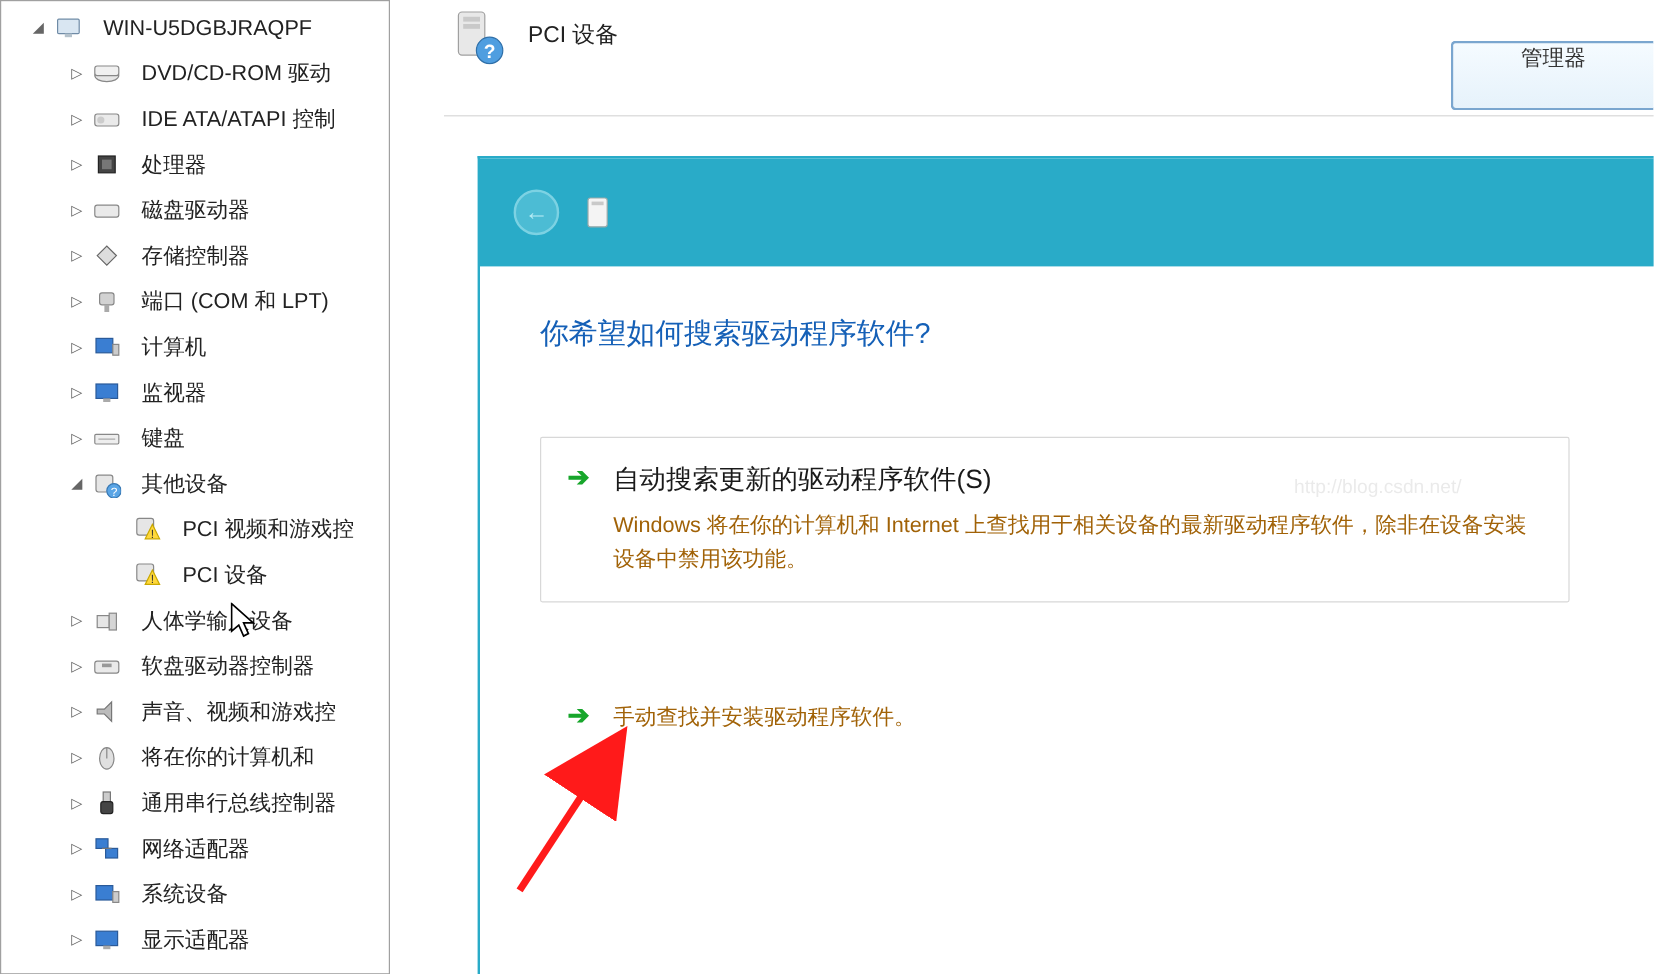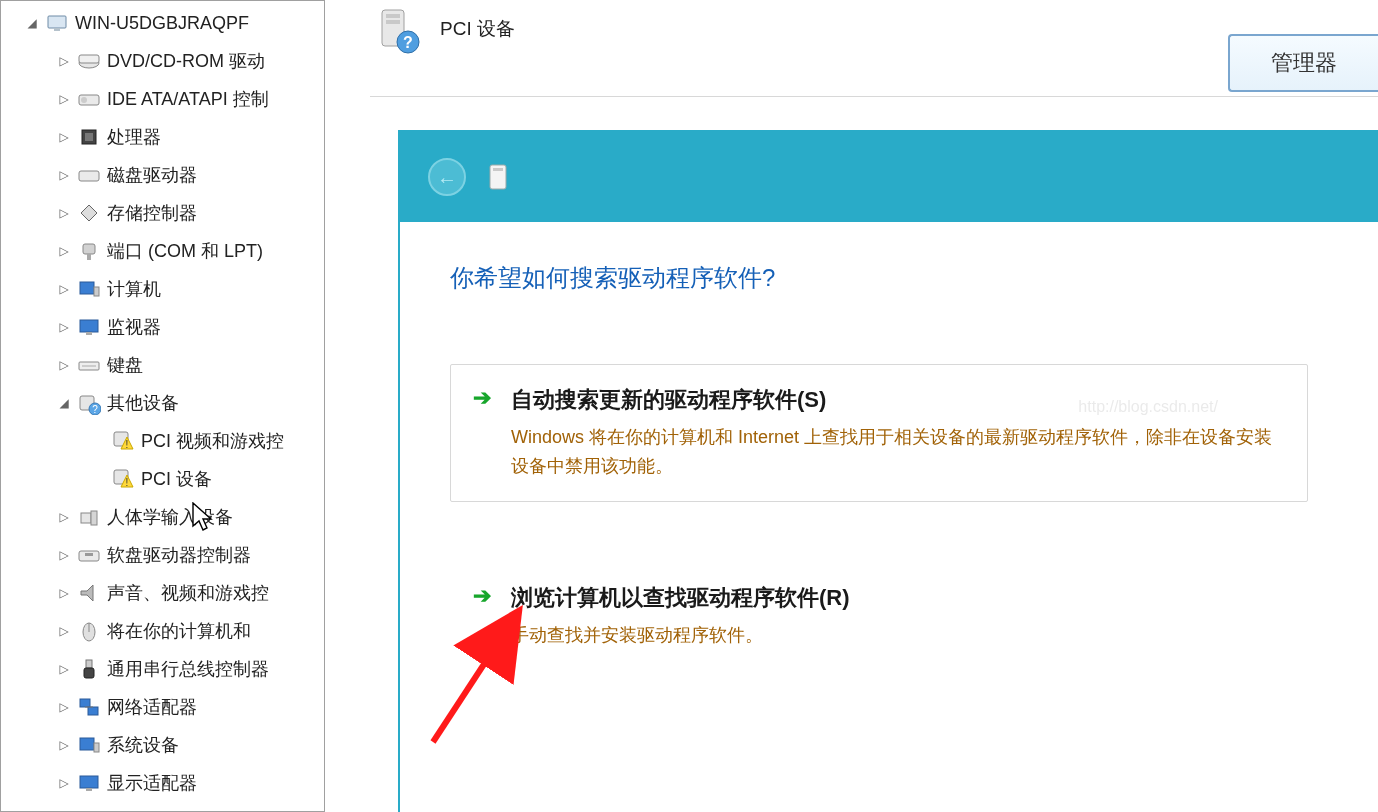--- a/index.html
+++ b/index.html
@@ -43,28 +43,28 @@
       flex: none;
     }
     .header-bar .title {
       font-size: 19px;
       color: #222;
       margin-top: 8px;
     }
     .mgr-tab {
       position: absolute;
       right: 0; top: 34px;
-      width: 150px; height: 58px;
+      width: 169px; height: 58px;
       border: 2px solid #7aa6cf;
       border-right: none;
       background: linear-gradient(#f5fbff, #e6f2fb);
       border-radius: 4px 0 0 4px;
       z-index: 2;
-      display:flex; align-items:center; justify-content:center;
-      font-size: 22px;
+      display:flex; justify-content:center;
+      font-size: 18px;
       color: #333;
     }
 
     
     .tree {
       padding: 3px 0 0 0;
       font-size: 18px;
       color: #222;
     }
     .tree-row {
@@ -85,21 +85,21 @@
       flex: none;
     }
     .tree-row .icon {
       width: 24px; height: 24px;
       margin-right: 6px;
       flex: none;
     }
     .indent-0 { padding-left: 24px; }
     .indent-1 { padding-left: 56px; }
     .indent-2 { padding-left: 110px; }
-    .tree-row .label { font-size: 18px; }
+    .tree-row .label { font-size: 18px; margin-left: 11px; }
 
     
     .dialog {
       position: absolute;
       left: 398px; top: 130px;
       right: 0; bottom: 0;
       background: #fff;
       border: 2px solid #29abc8;
       border-right: none;
       border-bottom: none;
@@ -153,21 +153,20 @@
       position: absolute;
       left: 22px; top: 20px;
       font-size: 22px;
       color: #17a62b;
       font-weight: bold;
     }
     .option .opt-title {
       font-size: 22px;
       color: #1a1a1a;
       margin-bottom: 8px;
-      font-weight: bold;
     }
     .option .opt-desc {
       font-size: 18px;
       color: #a16207;
       line-height: 1.6;
     }
 
     
     .red-arrow {
       position: absolute;
@@ -430,21 +429,20 @@
     <div class="question">你希望如何搜索驱动程序软件?</div>
 
     <div class="option">
       <span class="arrow">➔</span>
       <div class="opt-title">自动搜索更新的驱动程序软件(S)</div>
       <div class="opt-desc">Windows 将在你的计算机和 Internet 上查找用于相关设备的最新驱动程序软件，除非在设备安装设备中禁用该功能。</div>
     </div>
 
     <div class="option no-border">
       <span class="arrow">➔</span>
-      <div class="opt-title">浏览计算机以查找驱动程序软件(R)</div>
       <div class="opt-desc">手动查找并安装驱动程序软件。</div>
     </div>
   </div>
 </div>
 
 <svg class="red-arrow" viewBox="0 0 120 160">
   <defs>
     <marker id="rhead" markerWidth="12" markerHeight="12" refX="9" refY="6" orient="auto">
       <path d="M0,0 L12,6 L0,12 Z" fill="#ff1a1a"></path>
     </marker>

